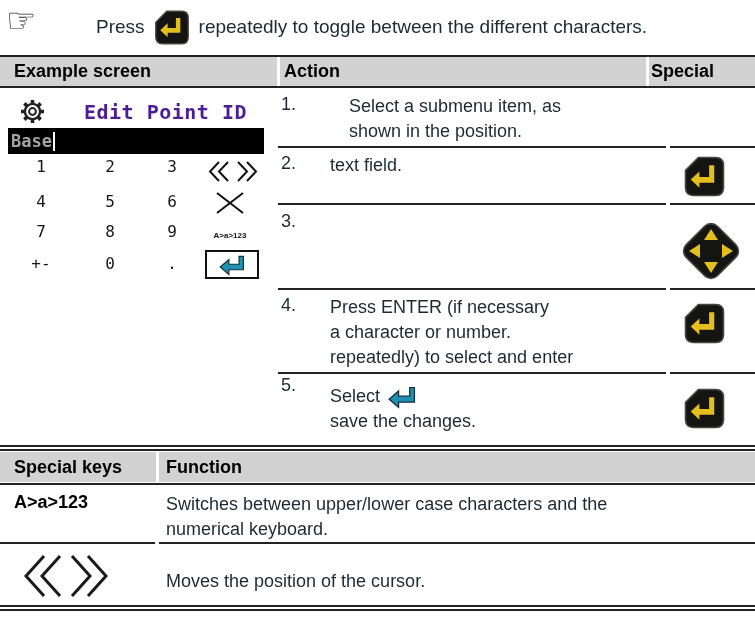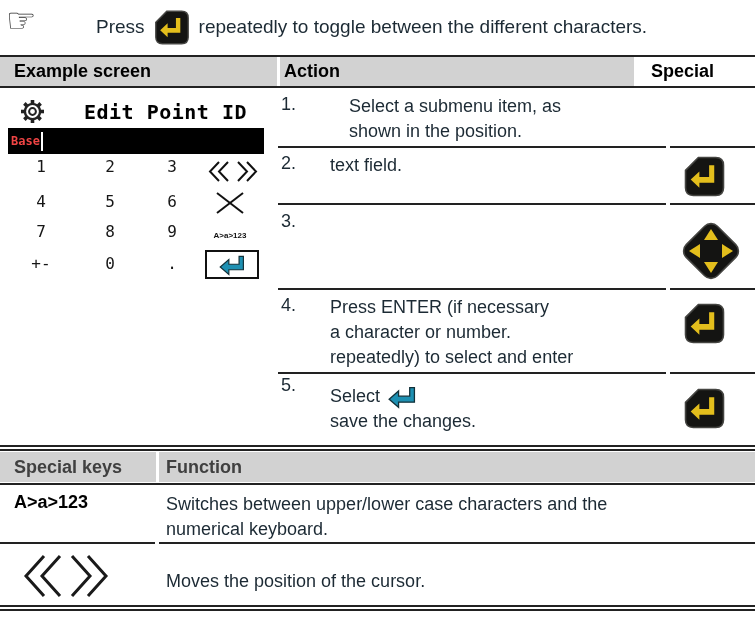--- a/index.html
+++ b/index.html
@@ -7,43 +7,43 @@
         font-family:"Liberation Sans",sans-serif;color:#1c2a34;}
   .abs{position:absolute;}
   .blk{color:#000;}
   .b{font-weight:bold;}
   
   .hand{left:6px;top:0px;font-size:34px;line-height:40px;color:#2b2b2b;}
   .note{left:96px;top:6px;display:flex;align-items:center;gap:9px;font-size:19px;height:42px;}
   
   .rule{background:#222;height:2px;}
   .t1top{left:0;top:55px;width:755px;}
-  .t1head{left:0;top:57px;width:634px;height:29px;background:#d2d2d2;}
+  .t1head{left:0;top:57px;width:755px;height:29px;background:#d2d2d2;}
   .t1bot{left:0;top:86px;width:755px;}
   .hsep{position:absolute;top:0;width:3px;height:29px;background:#fff;}
   .hcell{position:absolute;top:4px;font-size:18px;font-weight:bold;color:#000;}
   
   .mono{font-family:"DejaVu Sans Mono",monospace;}
-  .scr-title{left:84px;top:100px;font-size:20px;font-weight:bold;letter-spacing:.5px;color:#000000;}
+  .scr-title{left:84px;top:100px;font-size:20px;font-weight:bold;letter-spacing:.5px;color:#4c1d95;}
   .field{left:8px;top:128px;width:256px;height:26px;background:#000;display:flex;align-items:center;padding-left:3px;box-sizing:border-box;}
-  .field span{color:#ef4444;font-size:12px;font-weight:bold;}
+  .field span{color:#a3a3a3;font-size:17px;font-weight:bold;}
   .caret{display:inline-block;width:2px;height:19px;background:#fff;margin-left:1px;}
   .kkey{font-size:16px;color:#161616;transform:translate(-50%,-50%);}
   .shift-lbl{left:207px;top:231px;width:46px;text-align:center;font-size:8px;font-weight:bold;color:#111;letter-spacing:0;}
   .enterbox{left:205px;top:250px;width:54px;height:29px;border:2px solid #111;box-sizing:border-box;display:flex;align-items:center;justify-content:center;background:#fff;}
   
   .stepnum{font-size:18px;width:30px;}
   .steptxt{font-size:18px;line-height:25px;}
   .divA{left:278px;width:388px;}
   .divB{left:670px;width:85px;}
   .inline-row{display:flex;align-items:center;gap:7px;}
   
   .t2head{left:0;top:452px;width:755px;height:30px;background:#d2d2d2;}
   .t2sep{position:absolute;left:156px;top:0;width:3px;height:30px;background:#fff;}
-  .t2hcell{position:absolute;top:5px;font-size:18px;font-weight:bold;color:#404040;}
+  .t2hcell{position:absolute;top:5px;font-size:18px;font-weight:bold;color:#000000;}
   .fn{font-size:18px;line-height:25px;}
   svg{display:block;}
 </style>
 </head>
 <body>
 
 <div class="page">
 
   <div class="abs hand">☞</div>
   <div class="abs note">

